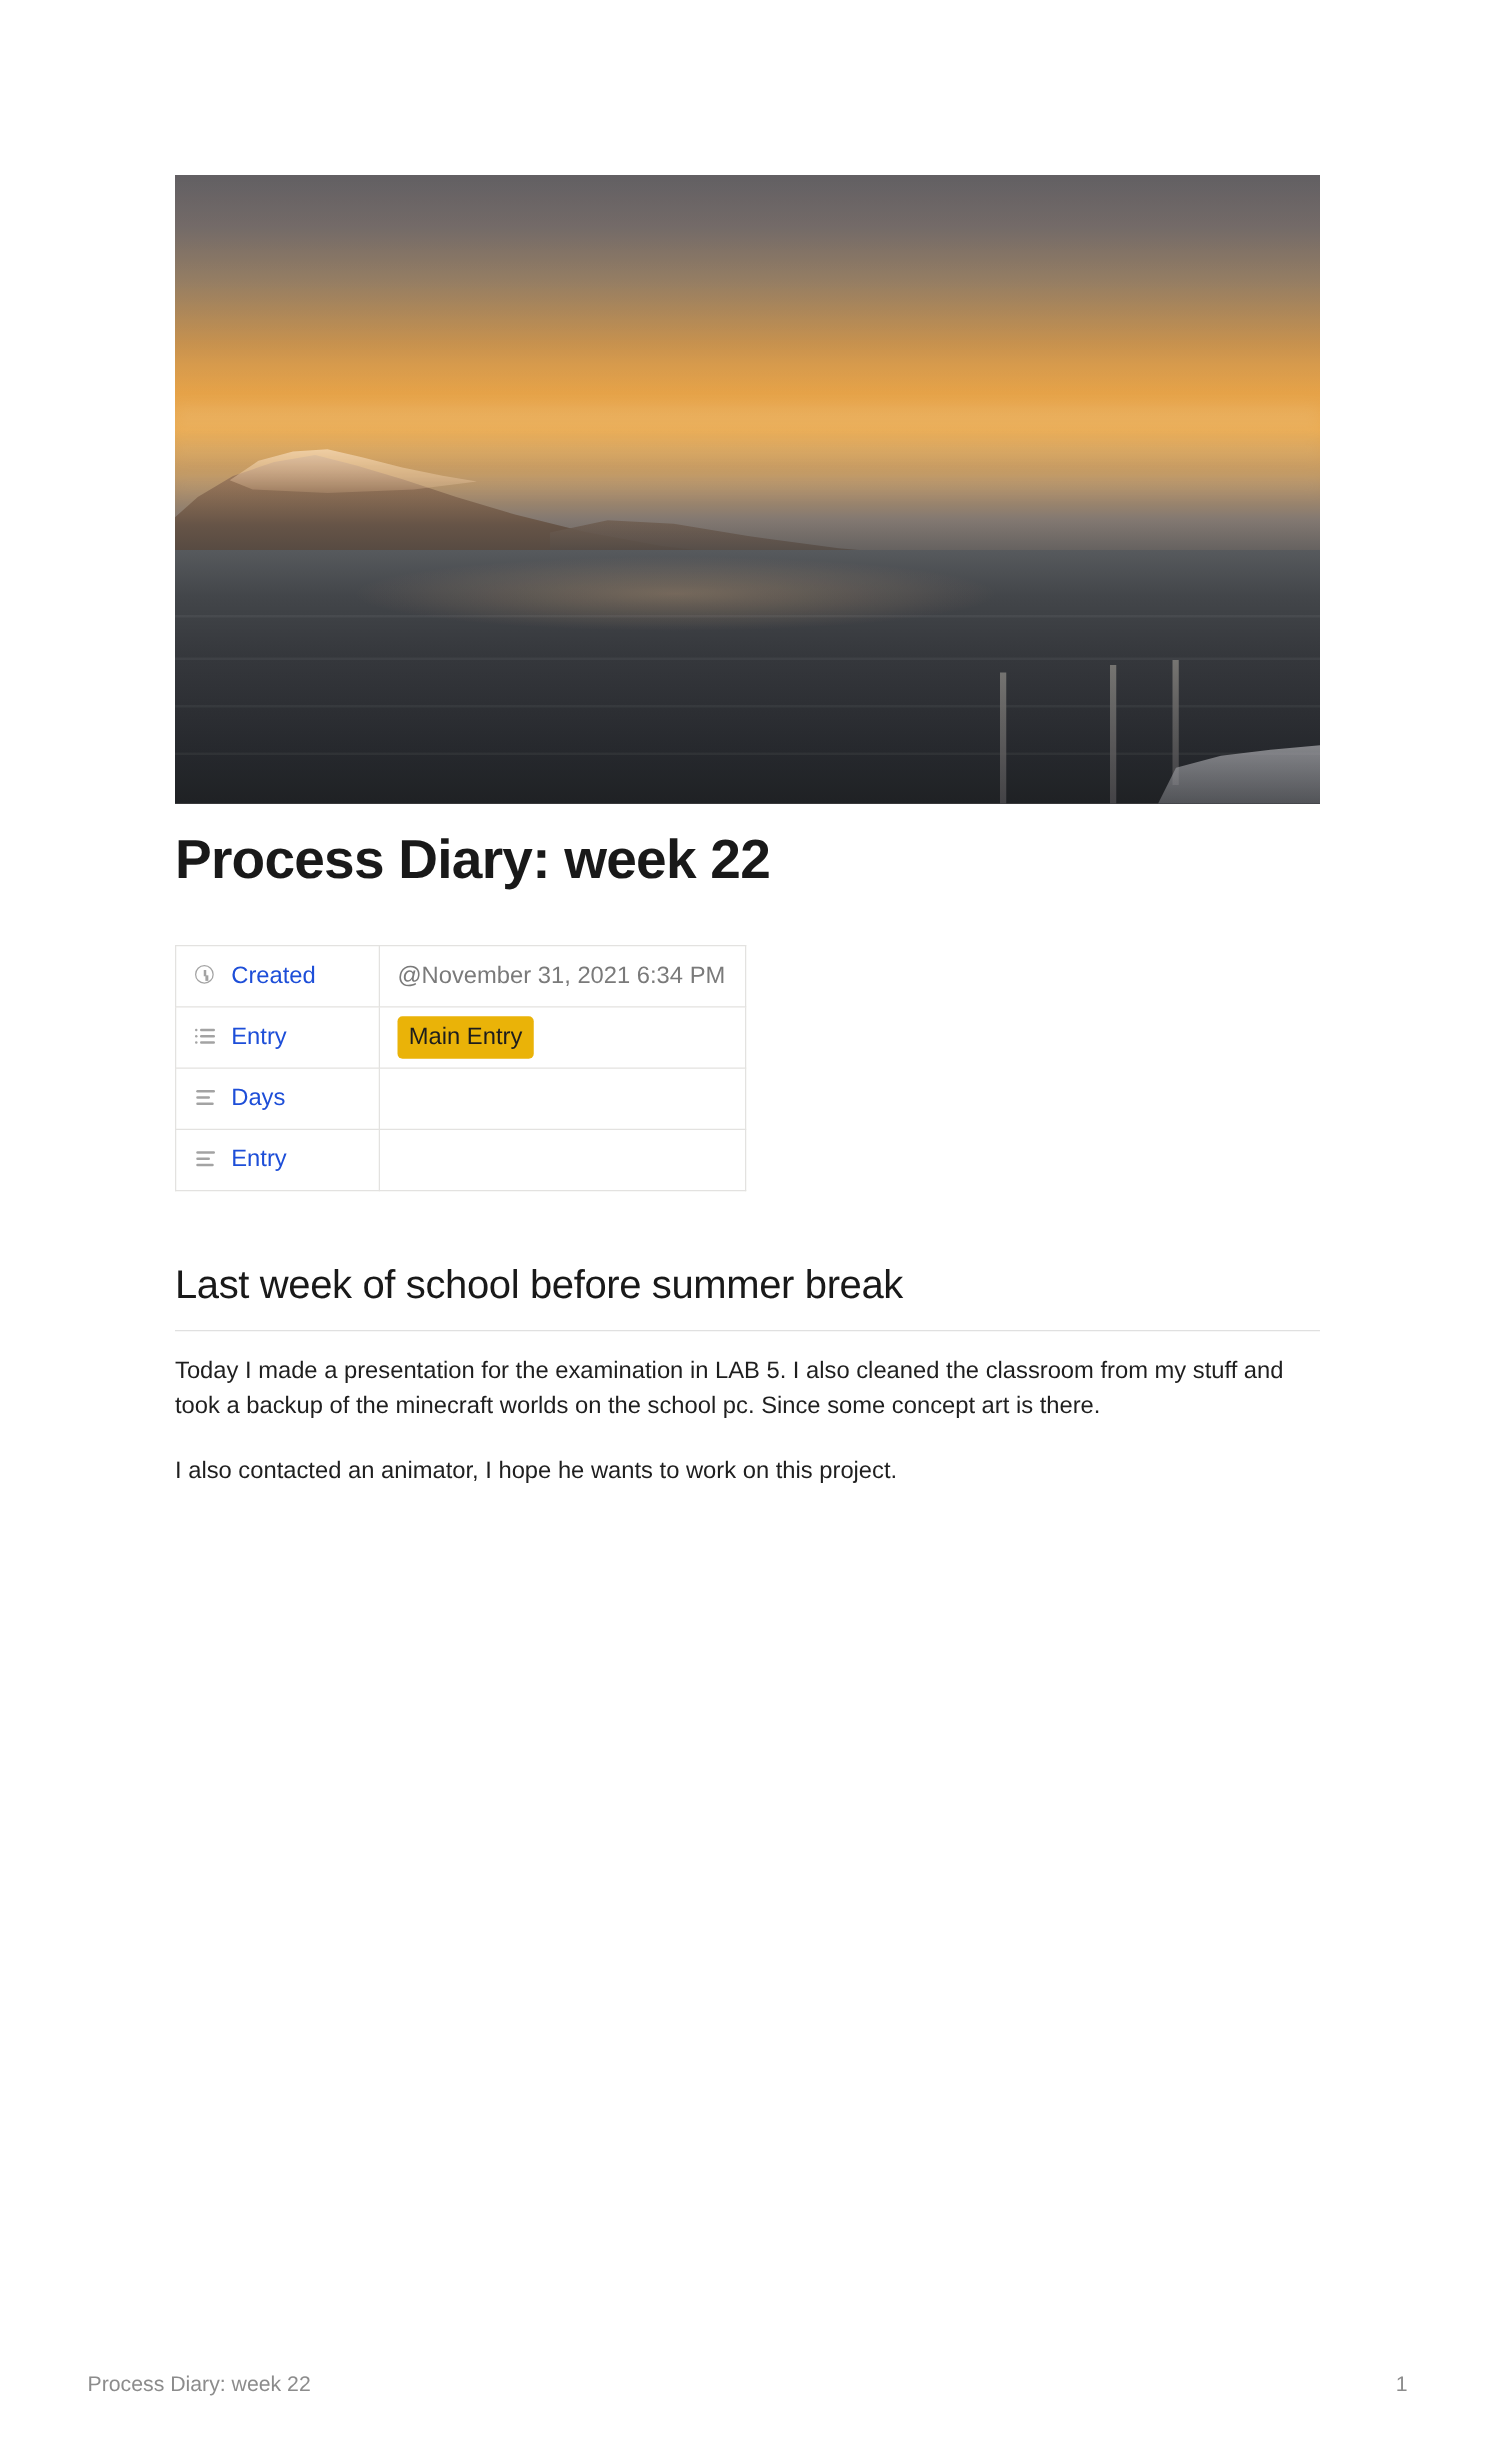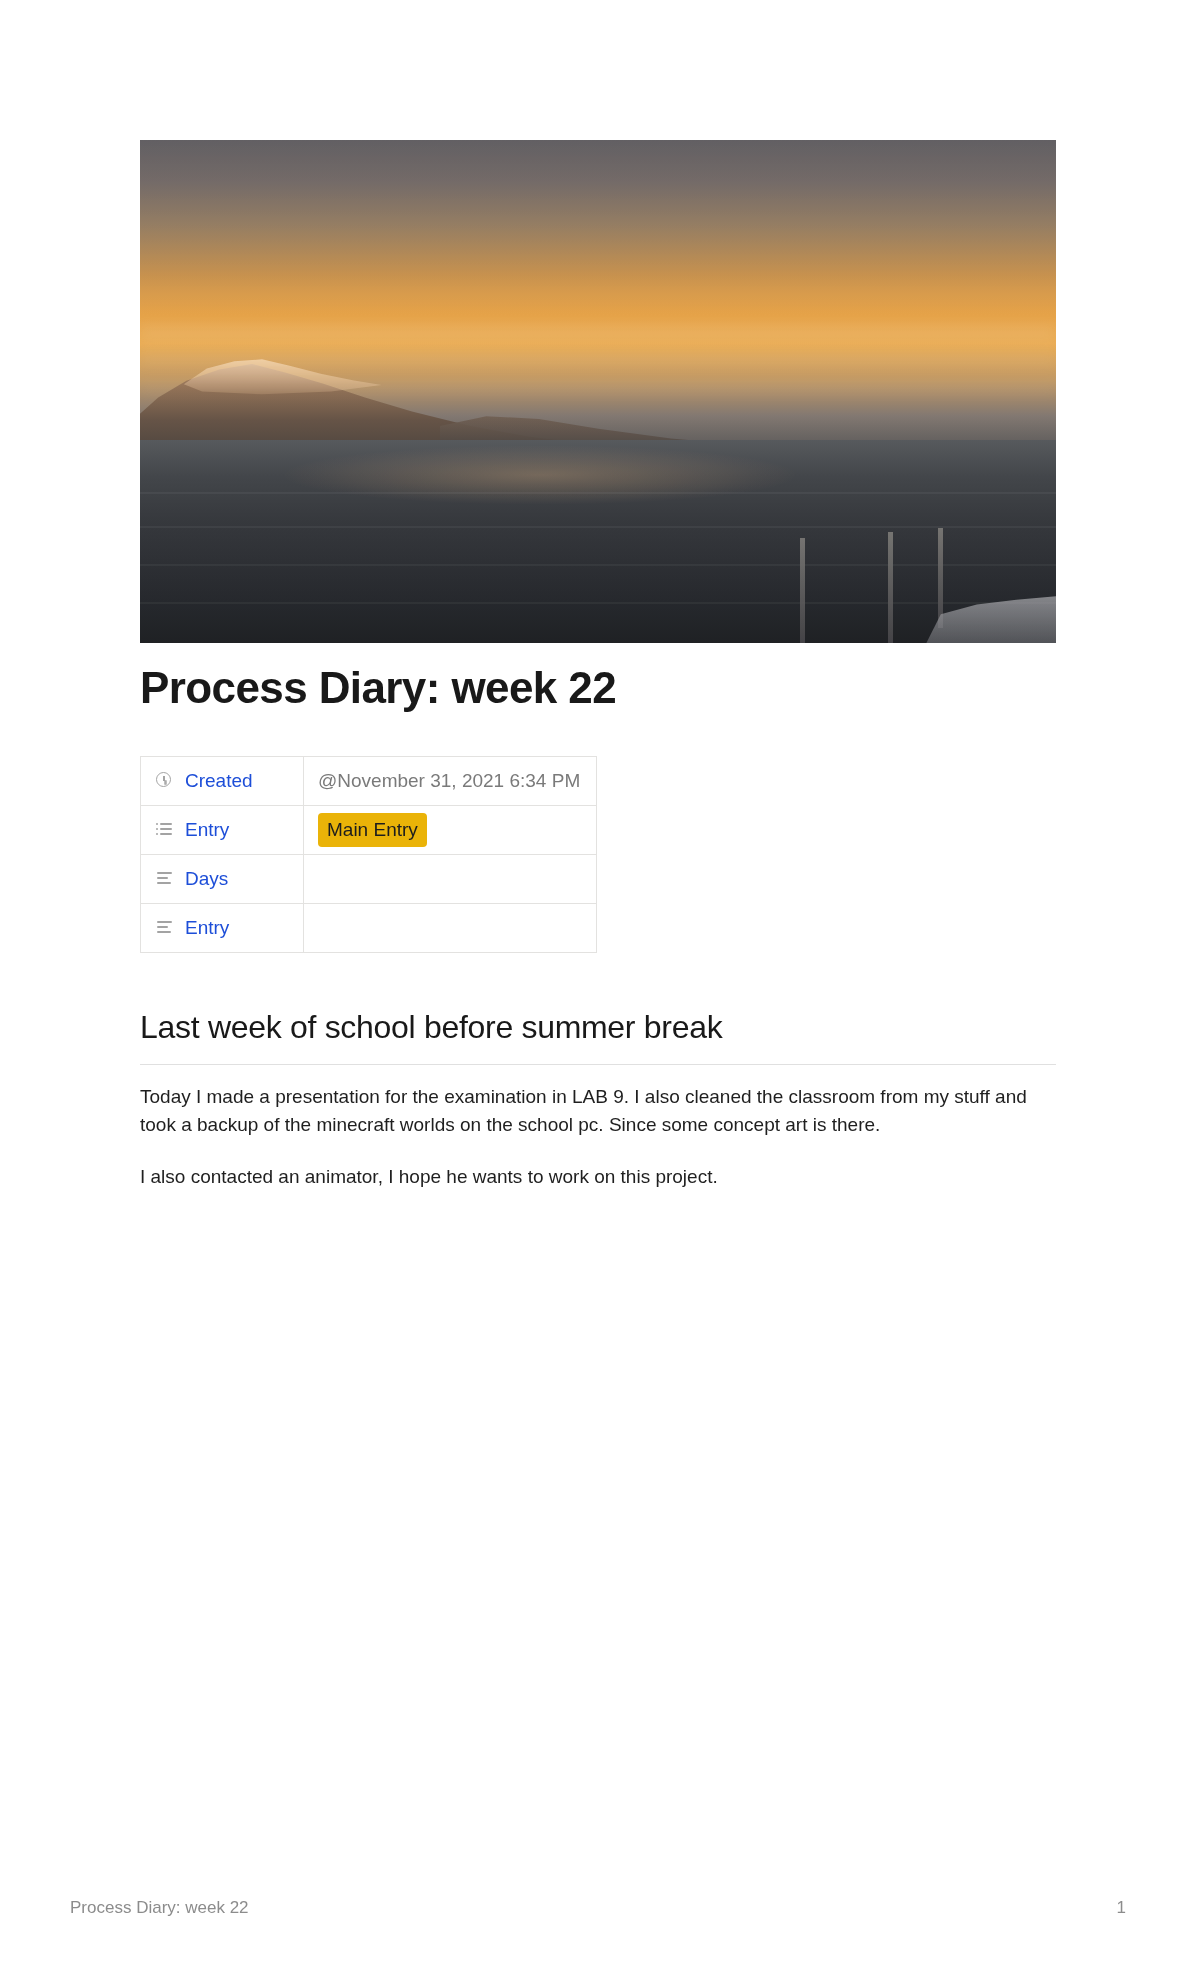--- a/index.html
+++ b/index.html
@@ -381,21 +381,21 @@
             </span>
           </td>
           <td class="val"></td>
         </tr>
       </tbody>
     </table>
 
     <h2 class="section-heading">Last week of school before summer break</h2>
     <div class="rule"></div>
 
-    <p class="para">Today I made a presentation for the examination in LAB 9. I also cleaned the classroom from my stuff and took a backup of the minecraft worlds on the school pc. Since some concept art is there.</p>
+    <p class="para">Today I made a presentation for the examination in LAB 5. I also cleaned the classroom from my stuff and took a backup of the minecraft worlds on the school pc. Since some concept art is there.</p>
     <p class="para">I also contacted an animator, I hope he wants to work on this project.</p>
 
   </div>
 
   <div class="footer">
     <span>Process Diary: week 22</span>
     <span>1</span>
   </div>
 </div>
 

